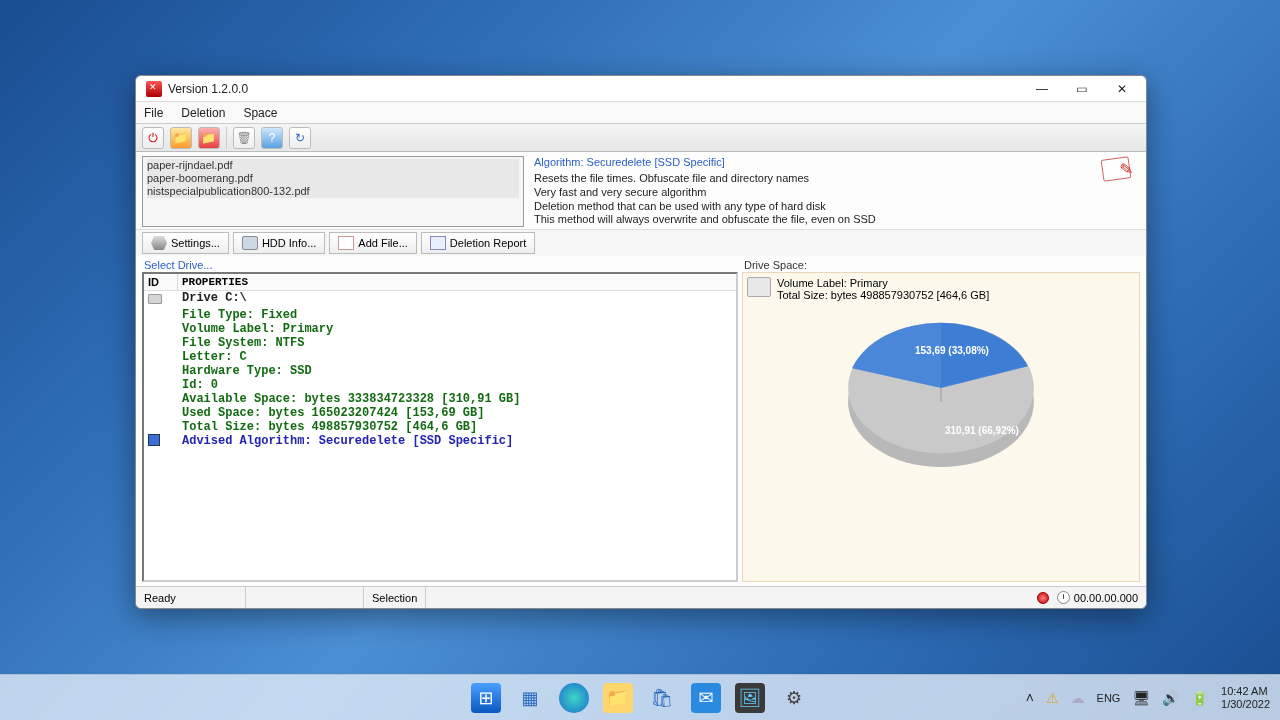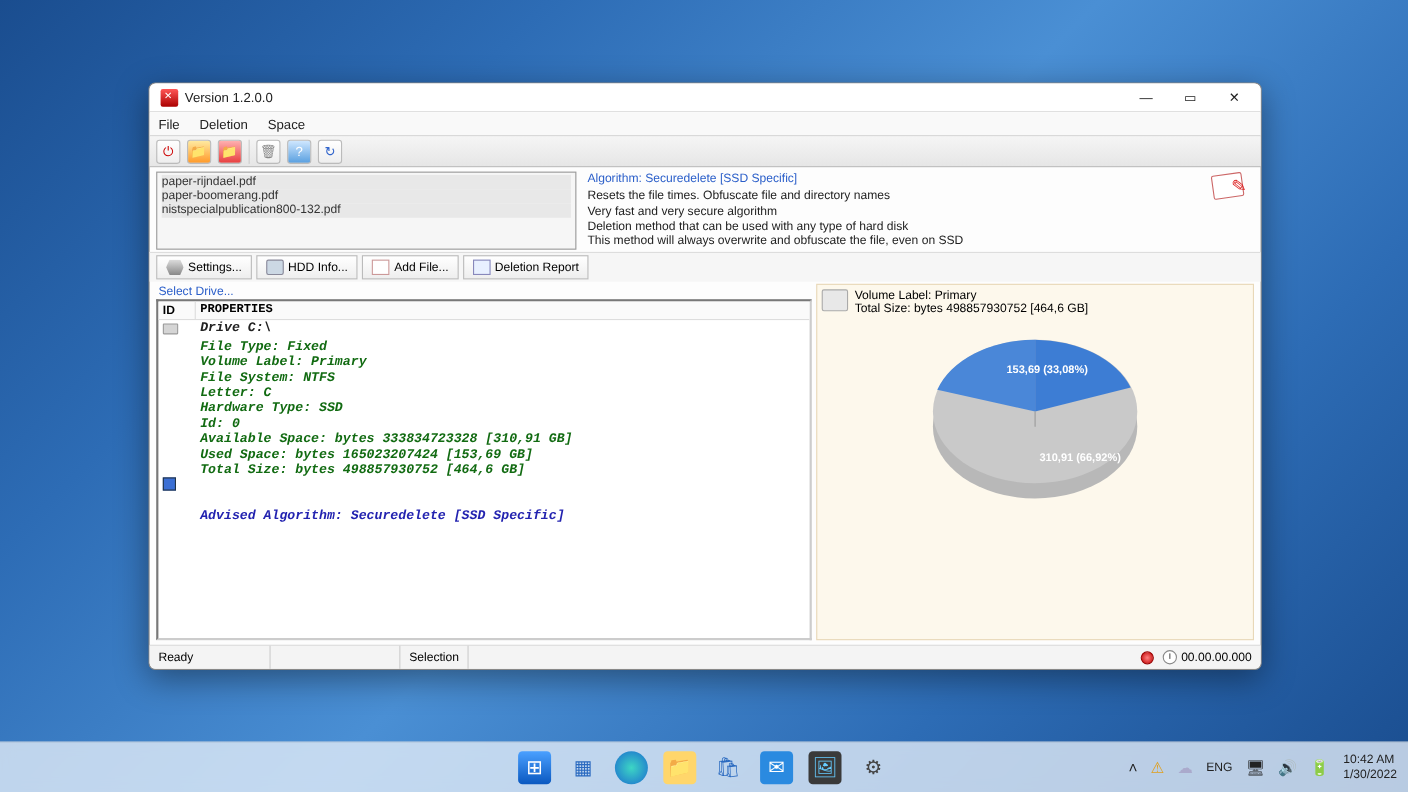--- a/index.html
+++ b/index.html
@@ -74,23 +74,23 @@
 .lower { flex: 1; display: flex; gap: 4px; padding: 2px 6px 4px 6px; }
 .leftpane { flex: 1; display: flex; flex-direction: column; }
 .selectdrive { color: #2a5ec9; font-size: 11px; padding: 1px 2px; }
 .drivebox { flex: 1; border: 2px inset #ccc; background: #fff; display: flex; flex-direction: column; overflow: hidden; }
 .dhead { display: flex; background: #fafafa; border-bottom: 1px solid #ddd; font-size: 11px; font-weight: bold; }
 .dhead .c1 { width: 34px; padding: 2px 4px; border-right: 1px solid #ddd; }
 .dhead .c2 { flex: 1; padding: 2px 4px; font-family: "Courier New", monospace; }
 .dbody { flex: 1; overflow-y: scroll; font-family: "Courier New", monospace; font-size: 12px; }
 .drow { display: flex; }
 .drow .c1 { width: 34px; padding: 0 4px; }
-.drow .c2 { flex: 1; padding: 0 4px; color: #126b12; font-weight: bold; font-style: italic; }
+.drow .c2 { flex: 1; padding: 0 4px; color: #126b12; font-weight: bold; }
 .drow.title .c2 { color: #222; font-weight: bold; }
-.drow.adv .c2 { color: #2323b0; margin-top: 28px; }
+.drow.adv .c2 { color: #2323b0; }
 .diskicon { display: inline-block; width: 14px; height: 10px; background: #d5d5d5;
   border: 1px solid #999; border-radius: 1px; margin-top: 3px; }
 .adv-icon { display: inline-block; width: 12px; height: 12px; background: #3b6fd4;
   border: 1px solid #234; }
 .rightpane { width: 398px; display: flex; flex-direction: column; }
 .dslabel { font-size: 11px; color: #333; padding: 1px 2px; }
 .dsbox { flex: 1; border: 1px solid #e8d8b8; background: #fdf8ec; padding: 4px; }
 .volrow { display: flex; gap: 6px; align-items: flex-start; font-size: 11px; }
 .vicon { width: 24px; height: 20px; background: #e8e8e8; border: 1px solid #aaa; border-radius: 2px; }
 .pie { width: 208px; height: 168px; margin: 8px auto; position: relative; }
@@ -231,20 +231,21 @@
             </div>
           <div class="drow adv">
               <div class="c1"><span class="adv-icon"></span></div>
               <div class="c2">Advised Algorithm: Securedelete [SSD Specific]</div>
             </div>
         </div>
       </div>
     </div>
 
     <div class="rightpane">
+      <div class="dslabel">Drive Space:</div>
       <div class="dsbox">
         <div class="volrow">
           <div class="vicon"></div>
           <div>
             <div>Volume Label: Primary</div>
             <div>Total Size: bytes 498857930752 [464,6 GB]</div>
           </div>
         </div>
         <div class="pie">
           <svg viewBox="0 0 200 170">

